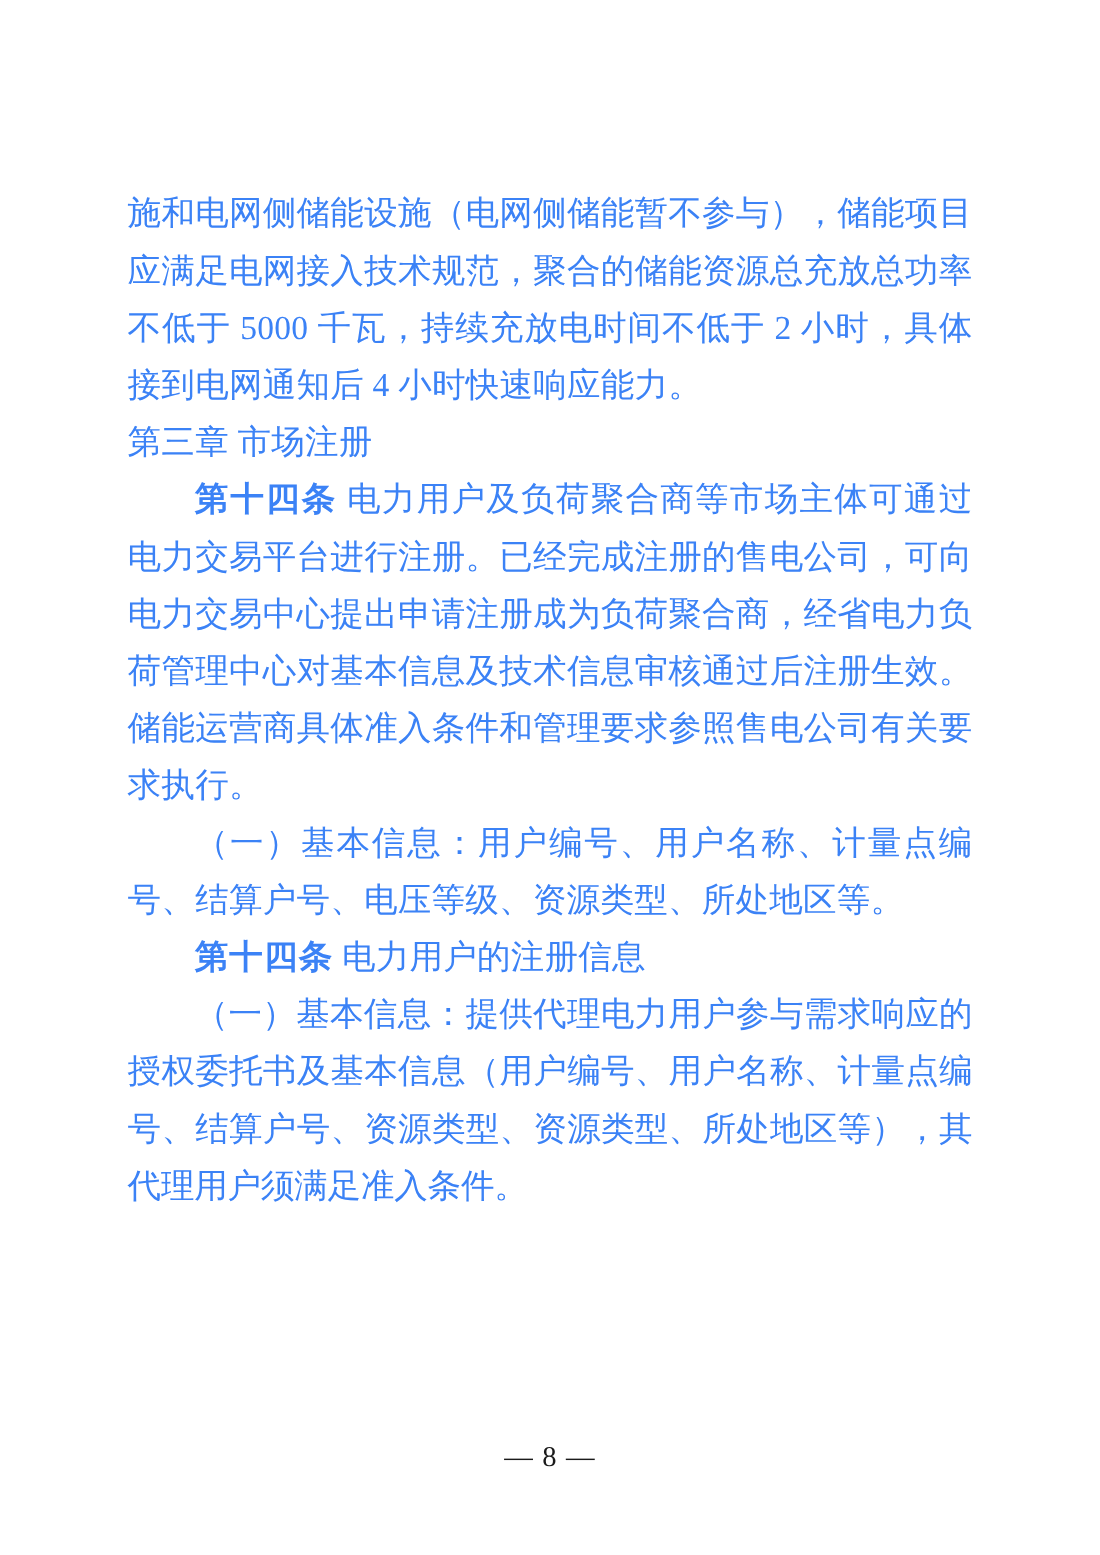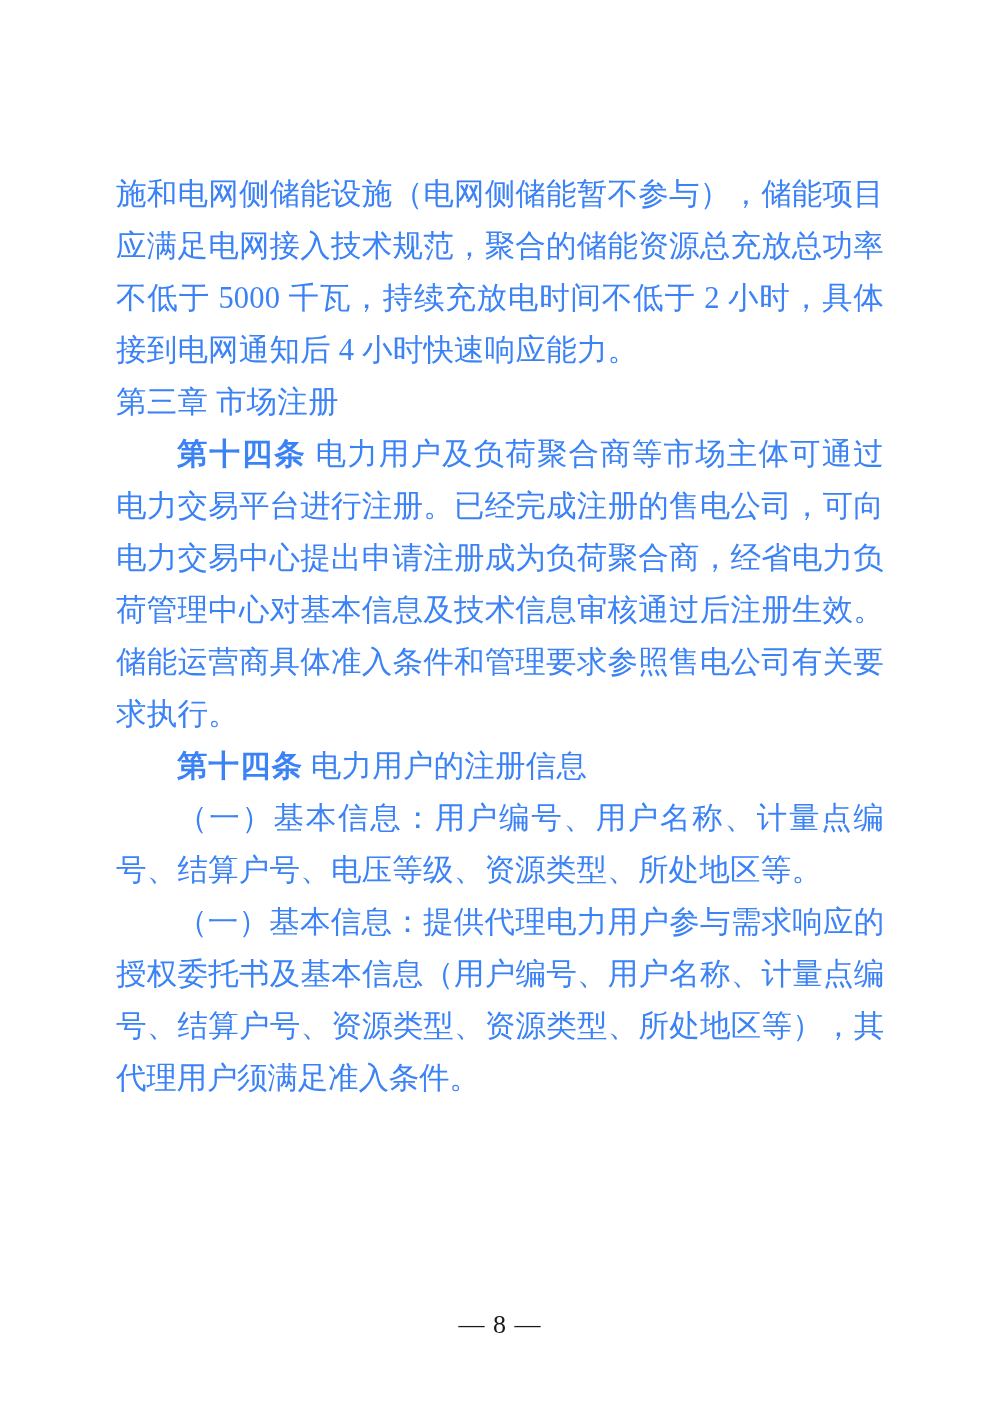--- a/index.html
+++ b/index.html
@@ -63,23 +63,23 @@
 <div class="page">
   <div class="content">
 
     <p class="para"><span>施和电网侧储能设施（电网侧储能暂不参与），储能项目应满足电网接入技术规范，聚合的储能资源总充放总功率不低于 5000 千瓦，持续充放电时间不低于 2 小时，具体接到电网通知后 4 小时快速响应能力。</span></p>
 
 
     <p class="para center"><span>第三章  市场注册</span></p>
 
     <p class="para indent"><span class="lead">第十四条</span> <span>电力用户及负荷聚合商等市场主体可通过电力交易平台进行注册。已经完成注册的售电公司，可向电力交易中心提出申请注册成为负荷聚合商，经省电力负荷管理中心对基本信息及技术信息审核通过后注册生效。储能运营商具体准入条件和管理要求参照售电公司有关要求执行。</span></p>
 
+    <p class="para indent"><span>（一）基本信息：用户编号、用户名称、计量点编号、结算户号、电压等级、资源类型、所处地区等。</span></p>
+
     <p class="para indent"><span class="lead">第十四条</span> <span>电力用户的注册信息</span></p>
-
-    <p class="para indent"><span>（一）基本信息：用户编号、用户名称、计量点编号、结算户号、电压等级、资源类型、所处地区等。</span></p>
 
 
 
     <p class="para indent tight"><span>（一）基本信息：提供代理电力用户参与需求响应的授权委托书及基本信息（用户编号、用户名称、计量点编号、结算户号、资源类型、资源类型、所处地区等），其代理用户须满足准入条件。</span></p>
 
   </div>
 
   <div class="pagenum">— 8 —</div>
 </div>
 

